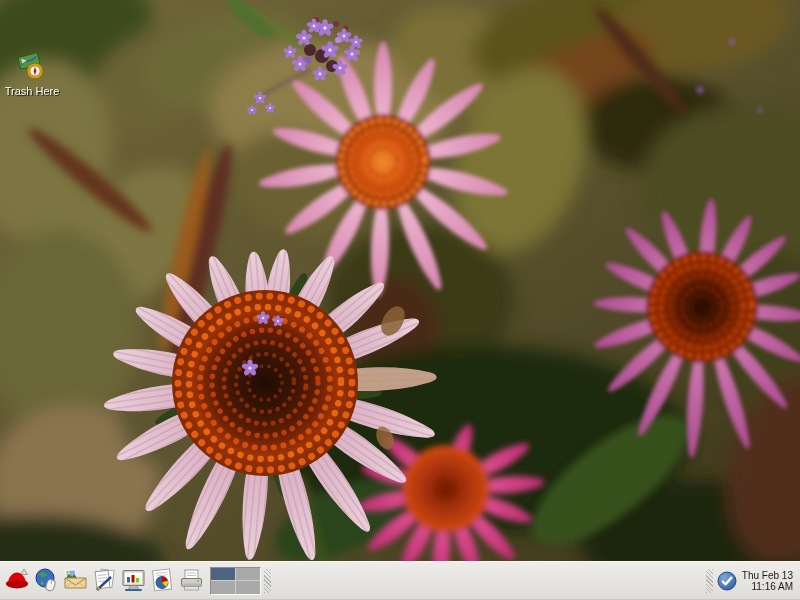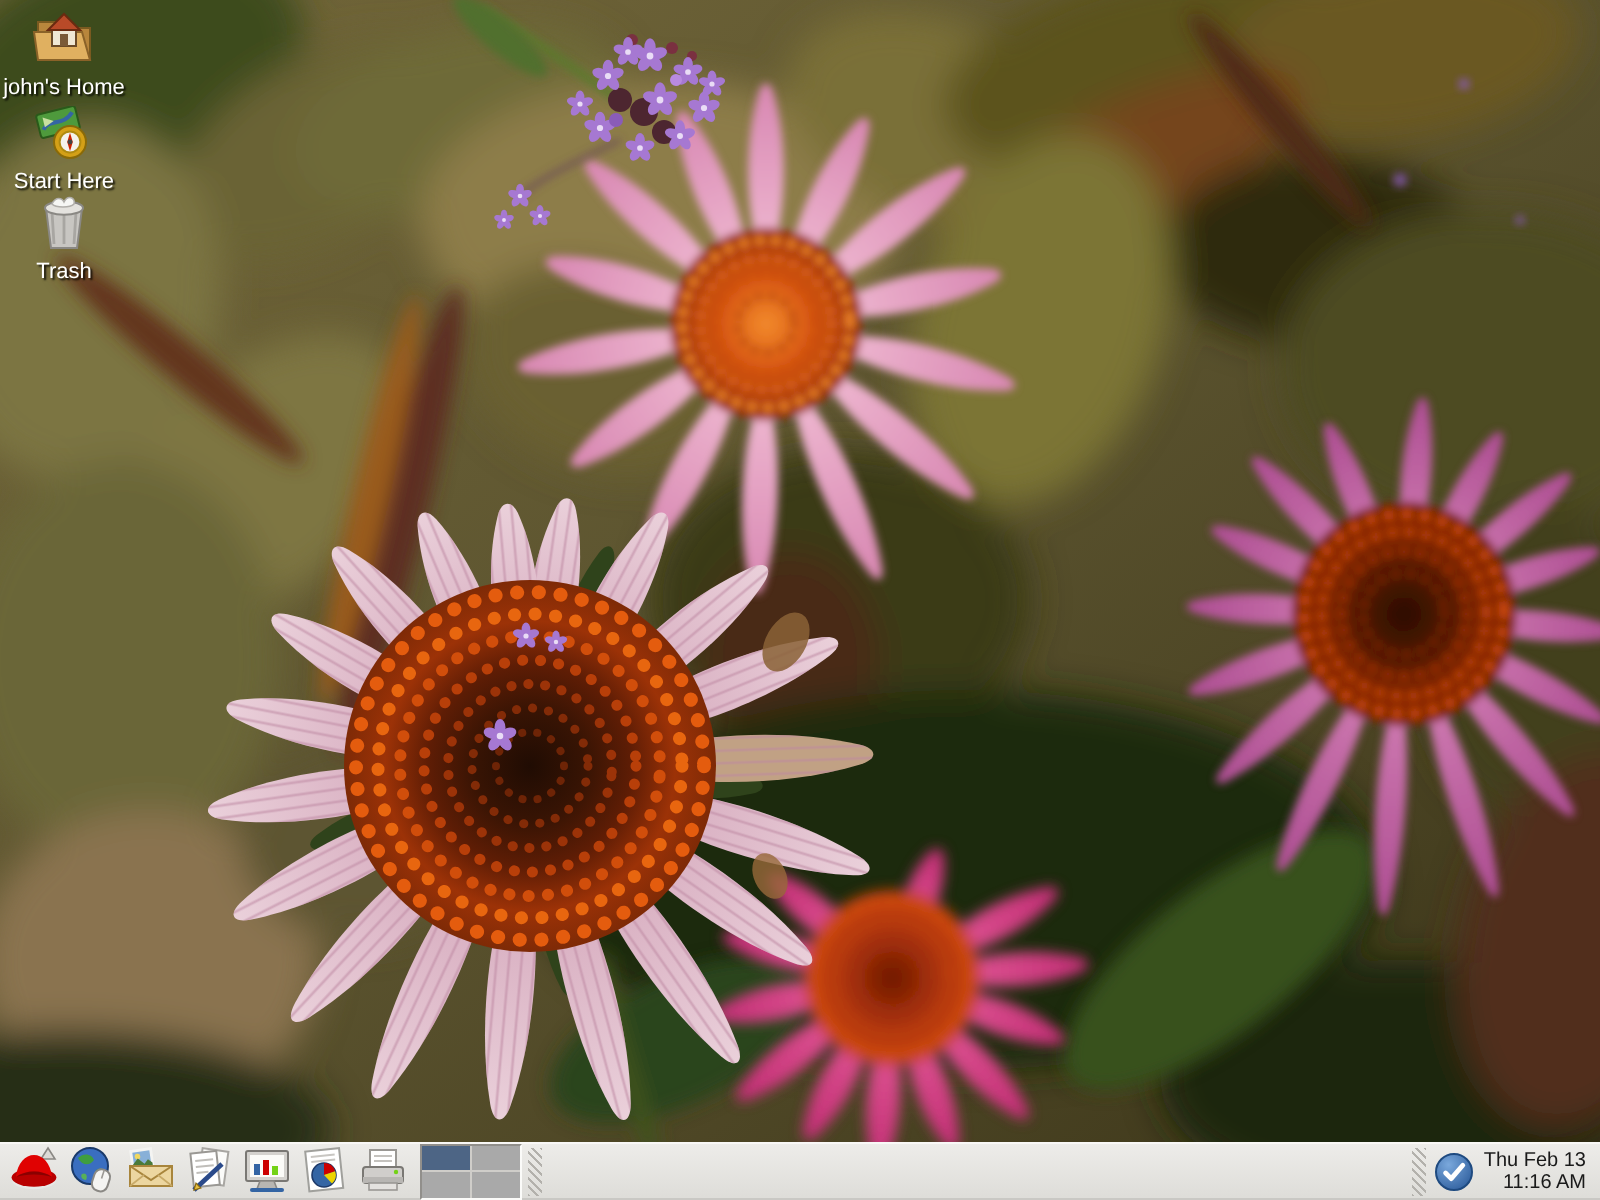--- a/index.html
+++ b/index.html
@@ -3,21 +3,21 @@
 <meta charset="utf-8">
 <style>
   html,body{margin:0;padding:0;}
   body{width:800px;height:600px;overflow:hidden;font-family:"Liberation Sans",sans-serif;}
   #desktop{position:relative;width:800px;height:600px;background:#4e4526;}
   #wallpaper{position:absolute;left:0;top:0;width:800px;height:600px;}
   .dicon{position:absolute;width:64px;text-align:center;cursor:default;}
   .dicon svg{display:block;margin:0 auto;}
   .dlabel{display:inline-block;margin-top:1px;font-size:11px;color:#ffffff;
           text-shadow:1px 1px 1px rgba(0,0,0,.85);white-space:nowrap;}
-  #panel{position:absolute;left:0;bottom:0;width:800px;height:29px;
+  #panel{position:absolute;left:0;bottom:0;width:800px;height:39px;
          background:linear-gradient(#eeedea,#dddcd8);
          box-shadow:inset 0 1px 0 #f9f8f6, inset 0 -1px 0 #c9c8c4;
          display:flex;align-items:center;z-index:5;}
   .launchers{display:flex;align-items:center;gap:2px;padding-left:4px;}
   .launcher{width:27px;height:27px;border:none;background:transparent;padding:0;
             display:flex;align-items:center;justify-content:center;cursor:pointer;}
   .pager{margin-left:5px;width:49px;height:26px;display:grid;
          grid-template-columns:1fr 1fr;grid-template-rows:1fr 1fr;gap:1px;
          background:#cfcdc9;border:1px solid;border-color:#918f8b #fbfbf9 #fbfbf9 #918f8b;}
   .ws{background:#a9a9a9;}
@@ -305,59 +305,38 @@
       <use href="#vstar" transform="translate(-70,52) scale(.75)"></use>
       <circle cx="-14" cy="2" r="3.5" fill="#8a5cb8"></circle>
       <circle cx="16" cy="-18" r="3" fill="#b98ae0"></circle>
     </g>
     <circle cx="700" cy="90" r="3.5" fill="#8a5cb8" opacity=".8" filter="url(#fS)"></circle>
     <circle cx="732" cy="42" r="3" fill="#8a5cb8" opacity=".8" filter="url(#fS)"></circle>
     <circle cx="760" cy="110" r="2.6" fill="#8a5cb8" opacity=".7" filter="url(#fS)"></circle>
   </g>
 </svg>
 
-<div class="dicon" style="top:4px;left:0px" title="john's Home">
-  <svg width="34" height="30" viewBox="0 0 34 30">
-    <path d="M4,7 h10 l3,3 h13 v16 h-26 z" fill="#b8863c" stroke="#7a5a20" stroke-width="1"></path>
-    <path d="M2,12 h24 l4,14 h-26 z" fill="#e0b060" stroke="#8a6228" stroke-width="1"></path>
-    <g transform="translate(17,4)">
-      <rect x="-6" y="6" width="12" height="9" fill="#efe7d4" stroke="#6a4a28" stroke-width="1"></rect>
-      <path d="M-8,7 L0,-1 L8,7 Z" fill="#b84a28" stroke="#6a2a10" stroke-width="1"></path>
-      <rect x="-2" y="9" width="4" height="6" fill="#7a5a38"></rect>
-    </g>
-  </svg>
-  <span class="dlabel">john's Home</span>
-</div>
 
 <div class="dicon" style="top:53px;left:0px" title="Start Here">
   <svg width="34" height="28" viewBox="0 0 34 28">
     <g transform="rotate(-14 14 8)">
       <rect x="4" y="2" width="20" height="12" rx="1.5" fill="#4e9a3c" stroke="#2a5a1a" stroke-width="1"></rect>
       <path d="M6,10 C10,5 16,11 22,5" stroke="#3465a4" stroke-width="2" fill="none"></path>
       <path d="M7,4 l5,3 -5,2 z" fill="#c8e0a0"></path>
     </g>
     <g transform="translate(20,18)">
       <circle r="8" fill="#d4a017" stroke="#8a6a08" stroke-width="1"></circle>
       <circle r="5.2" fill="#f4f2ec" stroke="#b08a10" stroke-width="1"></circle>
       <path d="M0,-4.6 L1.4,0 L0,4.6 L-1.4,0 Z" fill="#cc2200"></path>
       <circle r="1.2" fill="#444"></circle>
     </g>
   </svg>
-  <span class="dlabel">Start Here</span>
+  <span class="dlabel">Trash Here</span>
 </div>
 
-<div class="dicon" style="top:96px;left:0px" title="Trash">
-  <svg width="32" height="30" viewBox="0 0 32 30">
-    <path d="M7,8 L25,8 L22.5,28 L9.5,28 Z" fill="#c8c6c2" stroke="#8a8884" stroke-width="1"></path>
-    <path d="M10,10 L11,26 M16,10 L16,26 M22,10 L21,26" stroke="#a8a6a2" stroke-width="1.4" fill="none"></path>
-    <ellipse cx="16" cy="8" rx="9.5" ry="3.4" fill="#e4e2de" stroke="#8a8884" stroke-width="1"></ellipse>
-    <path d="M10,6 C12,2 15,3 16,5 C18,1 22,3 21,6 C19,8 12,8 10,6 Z" fill="#f6f6f4" stroke="#b0aeaa" stroke-width=".8"></path>
-  </svg>
-  <span class="dlabel">Trash</span>
-</div>
 
 <div id="panel">
   <div class="launchers">
 
     <button class="launcher" title="Main Menu">
       <svg width="27" height="27" viewBox="0 0 27 27">
         <path d="M20,2 l3.5,5.5 h-7 z" fill="#dcdad6" stroke="#8a8884" stroke-width=".8"></path>
         <ellipse cx="13" cy="18.2" rx="11" ry="4.4" fill="#e8e8e6"></ellipse>
         <ellipse cx="13" cy="16.8" rx="11.2" ry="4.6" fill="#b80000"></ellipse>
         <path d="M4,16.5 C4.6,9.5 8.8,5.5 13,5.5 C17.2,5.5 21.4,9.5 22,16.5 C17,12.8 9,12.8 4,16.5 Z" fill="#e00202"></path>

